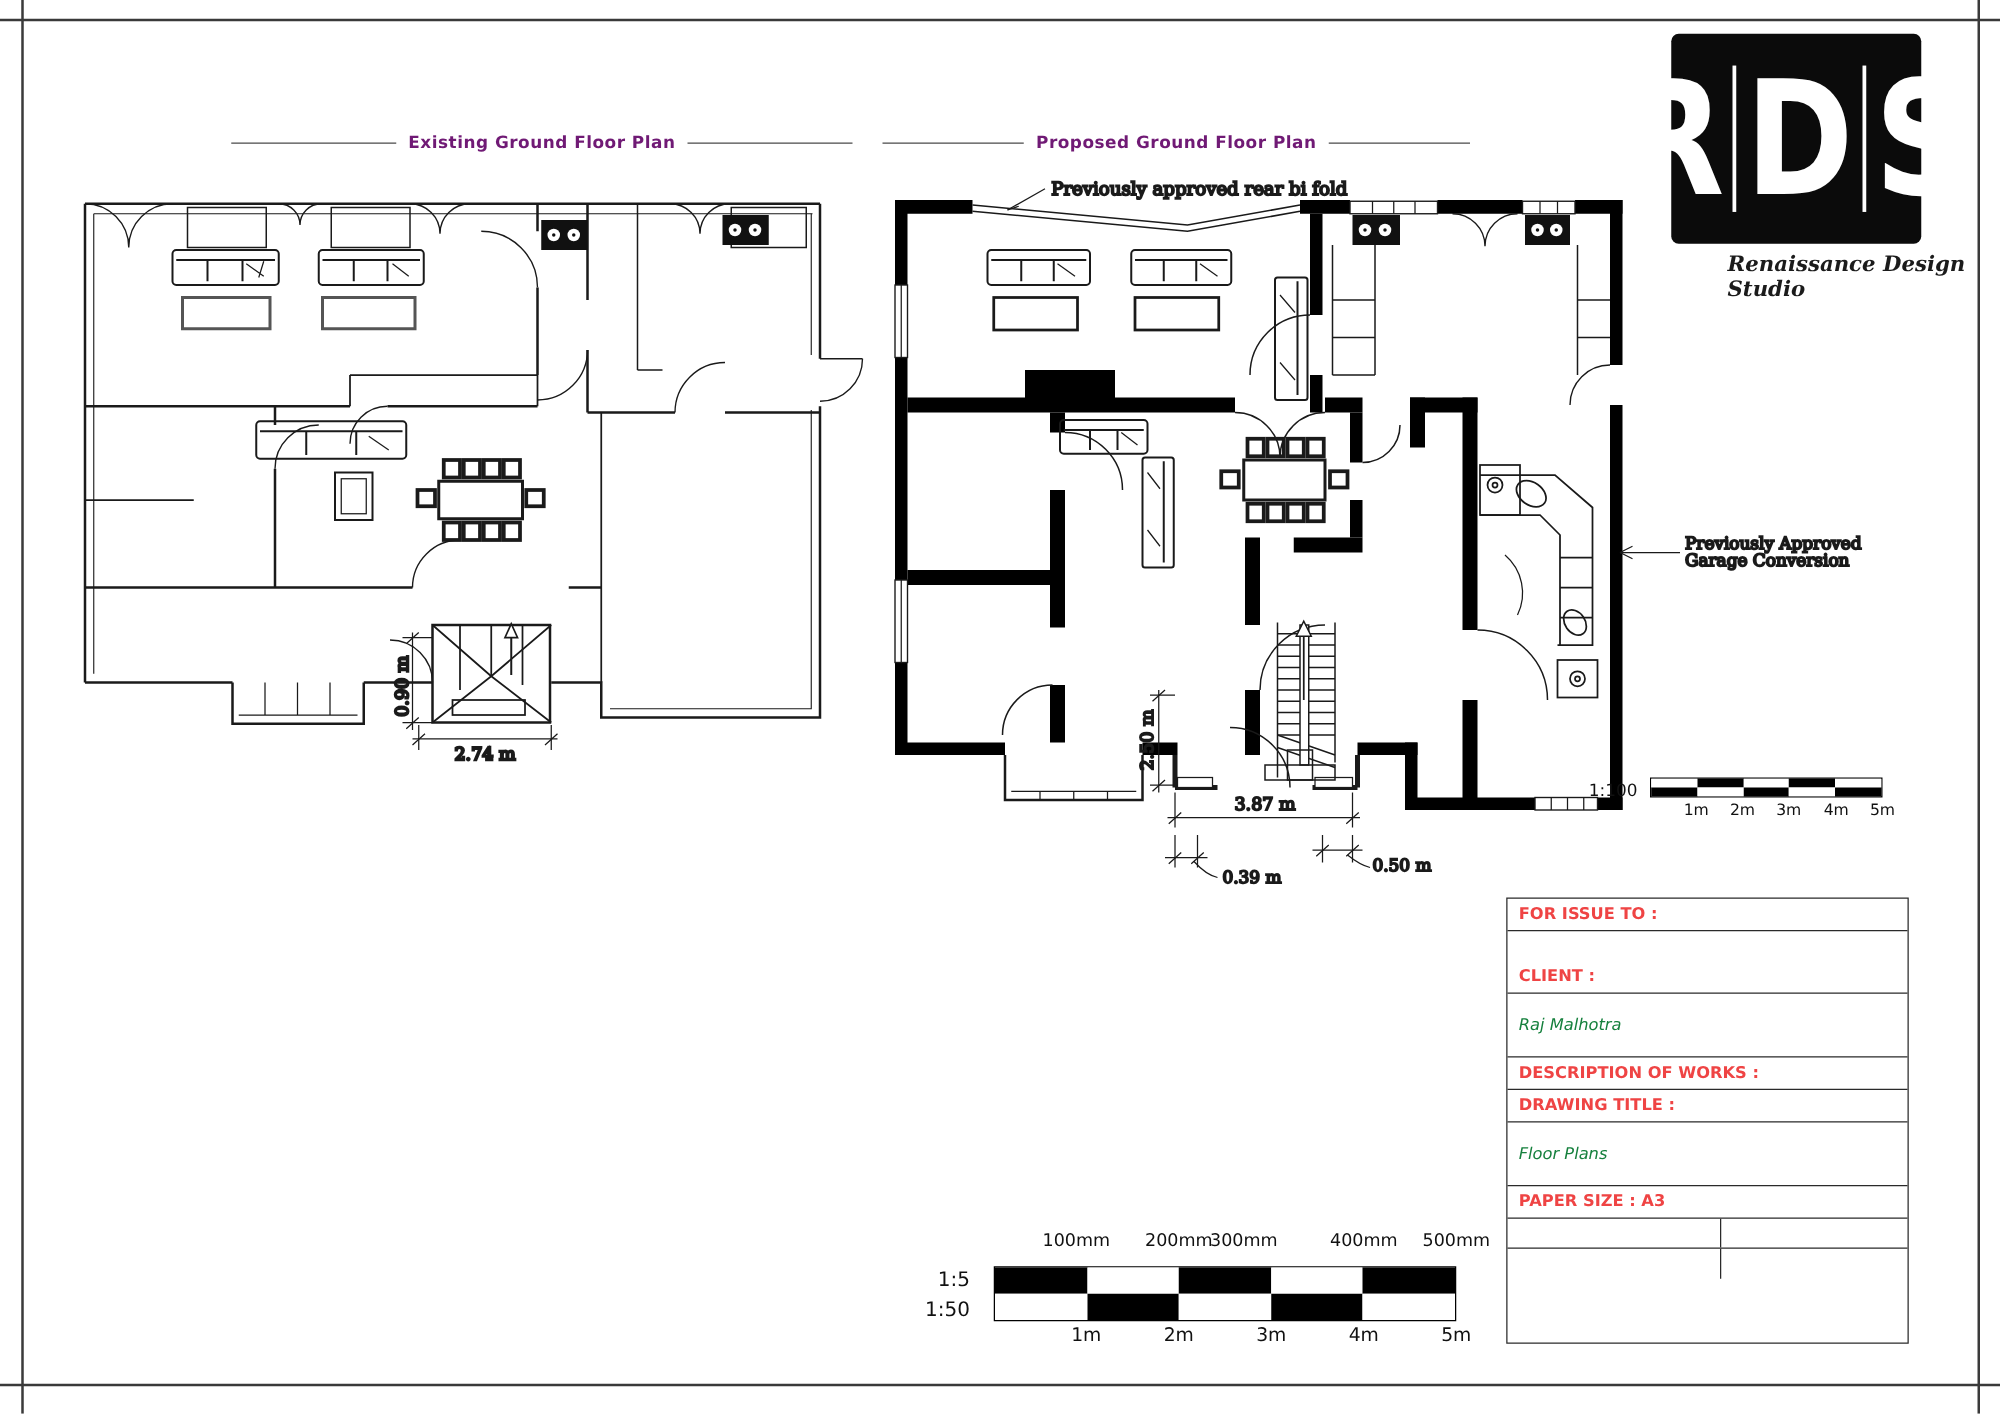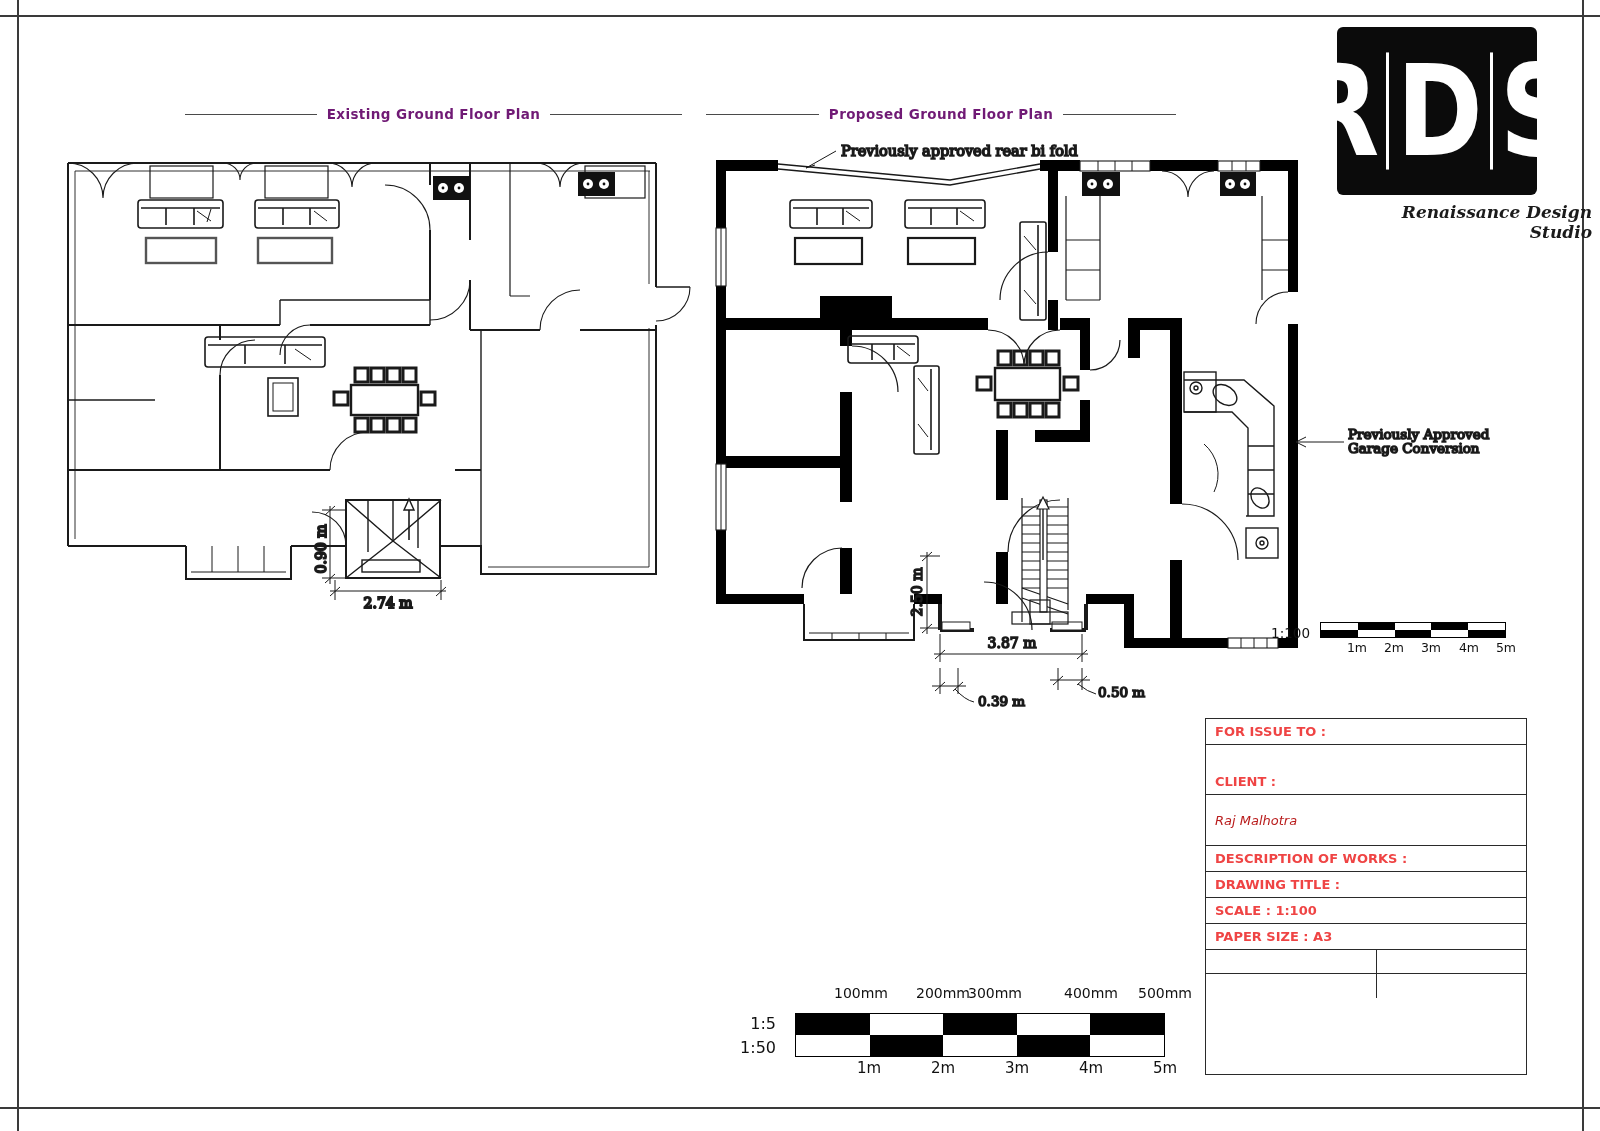--- a/index.html
+++ b/index.html
@@ -8,34 +8,34 @@
   
   .plan-title{position:absolute;display:flex;align-items:center;gap:10px;}
   .plan-title .rule{flex:1;height:0;border-top:1.6px solid #4a4a4a;}
   .plan-title .txt{font-weight:bold;font-size:13.5px;letter-spacing:.4px;white-space:nowrap;color:#701a75;}
   
   .logo-box{position:absolute;left:1337px;top:27px;width:200px;height:168px;background:#0b0b0b;border-radius:6px;
             display:flex;align-items:center;justify-content:center;}
   .logo-letters{display:flex;align-items:center;gap:7px;transform:scaleY(1.22);}
   .logo-letters .ltr{color:#fff;font-size:104px;font-weight:bold;line-height:1;font-family:"DejaVu Sans",sans-serif;}
   .logo-letters .bar{width:3px;height:96px;background:#fff;}
-  .logo-sub{position:absolute;left:1382px;top:202px;width:210px;text-align:right;
+  .logo-sub{position:absolute;left:1382px;top:202px;width:210px;text-align:left;
             font-family:"DejaVu Serif","Liberation Serif",serif;font-style:italic;font-weight:bold;font-size:17px;color:#1b1b1b;}
   
   .sb{position:absolute;border:1px solid #000;box-sizing:border-box;}
   .sb .row{display:flex;}
   .sb .seg{box-sizing:border-box;}
   .seg.b{background:#000;} .seg.w{background:#fff;}
   .sb-label{position:absolute;font-weight:normal;white-space:nowrap;}
   
   .tblock{position:absolute;left:1205px;top:718px;width:322px;height:357px;border:1.4px solid #2a2a2a;box-sizing:border-box;background:#fff;}
   .tb-row{box-sizing:border-box;border-bottom:1px solid #2a2a2a;display:flex;align-items:center;padding-left:9px;position:relative;}
   .tb-row:last-child{border-bottom:none;}
   .tb-h{font-weight:bold;font-size:13px;color:#ef4444;}
-  .tb-v{font-style:italic;font-size:13px;color:#b91c1c;}
+  .tb-v{font-style:italic;font-size:13px;color:#15803d;}
   .tb-split{position:absolute;left:170px;top:0;bottom:0;width:0;border-left:1px solid #2a2a2a;}
   svg text{font-family:"DejaVu Serif","Liberation Serif",serif;fill:#151515;}
 </style>
 </head>
 <body>
 
 <div class="frame-line" style="left:0;top:15px;width:1600px;height:2px;"></div>
 <div class="frame-line" style="left:17px;top:0;width:2px;height:1131px;"></div>
 <div class="frame-line" style="left:0;top:1107px;width:1600px;height:2px;"></div>
 <div class="frame-line" style="left:1582px;top:0;width:2px;height:1131px;"></div>
@@ -432,22 +432,22 @@
   </div>
   <div class="tb-row tb-v" style="height:51px;">
     <span>Raj Malhotra</span>
   </div>
   <div class="tb-row tb-h" style="height:26px;">
     <span>DESCRIPTION OF WORKS :</span>
   </div>
   <div class="tb-row tb-h" style="height:26px;">
     <span>DRAWING TITLE :</span>
   </div>
-  <div class="tb-row tb-h" style="height:26px;">
-    <span>SCALE : 1:100</span>
+  <div class="tb-row tb-v" style="height:51px;">
+    <span>Floor Plans</span>
   </div>
   <div class="tb-row tb-h" style="height:26px;">
     <span>PAPER SIZE : A3</span>
   </div>
   <div class="tb-row" style="height:24px;">
     <div class="tb-split"></div>
   </div>
   <div class="tb-row" style="height:24px;">
     <div class="tb-split"></div>
   </div>

